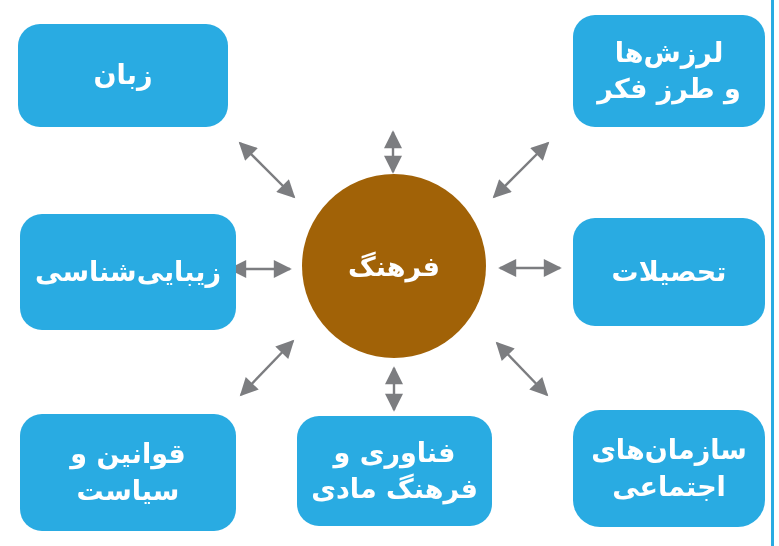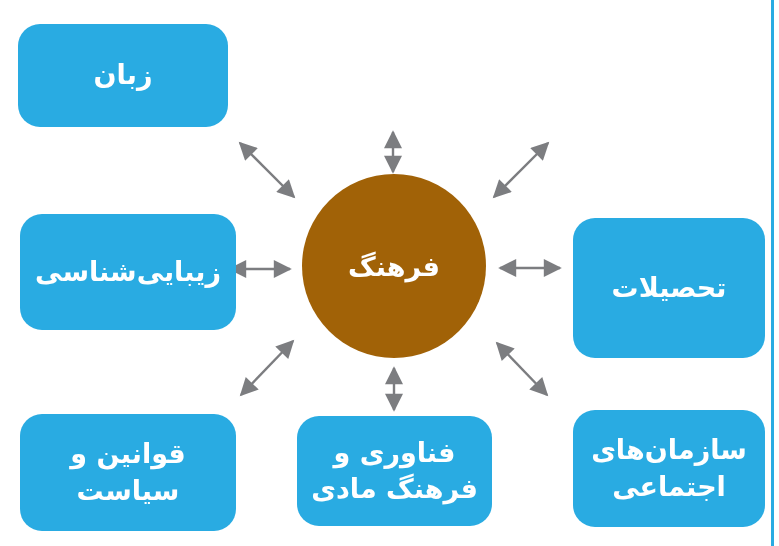--- a/index.html
+++ b/index.html
@@ -54,24 +54,24 @@
     top: 0;
     width: 3px;
     height: 546px;
     background: #29ABE2;
   }
   
   .pos-top-left      { left: 18px;  top: 24px;  width: 210px; height: 103px; }
   .pos-top-center    { left: 293px; top: 20px;  width: 197px; height: 107px; }
   .pos-top-right     { left: 573px; top: 15px;  width: 192px; height: 112px; }
   .pos-middle-left   { left: 20px;  top: 214px; width: 216px; height: 116px; }
-  .pos-middle-right  { left: 573px; top: 218px; width: 192px; height: 140px; }
+  .pos-middle-right  { left: 573px; top: 218px; width: 192px; height: 108px; }
   .pos-bottom-left   { left: 20px;  top: 414px; width: 216px; height: 117px; }
   .pos-bottom-center { left: 297px; top: 416px; width: 195px; height: 110px; justify-content: center; }
-  .pos-bottom-right  { left: 573px; top: 410px; width: 192px; height: 117px; }
+  .pos-bottom-right  { left: 573px; top: 410px; width: 192px; height: 117px; border-radius: 27px; }
 </style>
 </head>
 <body>
 
 <div id="canvas">
 
   <svg class="arrows" width="779" height="546" viewBox="0 0 779 546" aria-hidden="true">
     <defs>
       <marker id="ah-end" viewBox="0 0 10 10" refX="9" refY="5" markerWidth="20" markerHeight="18" markerUnits="userSpaceOnUse" orient="auto">
         <path d="M0,0 L10,5 L0,10 Z" fill="#7C7D80"></path>
@@ -90,20 +90,24 @@
       <line x1="293" y1="341" x2="241" y2="395" marker-start="url(#ah-start)" marker-end="url(#ah-end)"></line>
       <line x1="497" y1="343" x2="547" y2="395" marker-start="url(#ah-start)" marker-end="url(#ah-end)"></line>
     </g>
   </svg>
 
   <div class="node pos-top-left">
     <span>زبان</span>
   </div>
 
 
+  <div class="node pos-top-right">
+    <span>لرزش‌ها
+و طرز فکر</span>
+  </div>
 
   <div class="node pos-middle-left">
     <span>زیبایی‌شناسی</span>
   </div>
 
   <div class="node pos-middle-right">
     <span>تحصیلات</span>
   </div>
 
   <div class="node pos-bottom-left">

